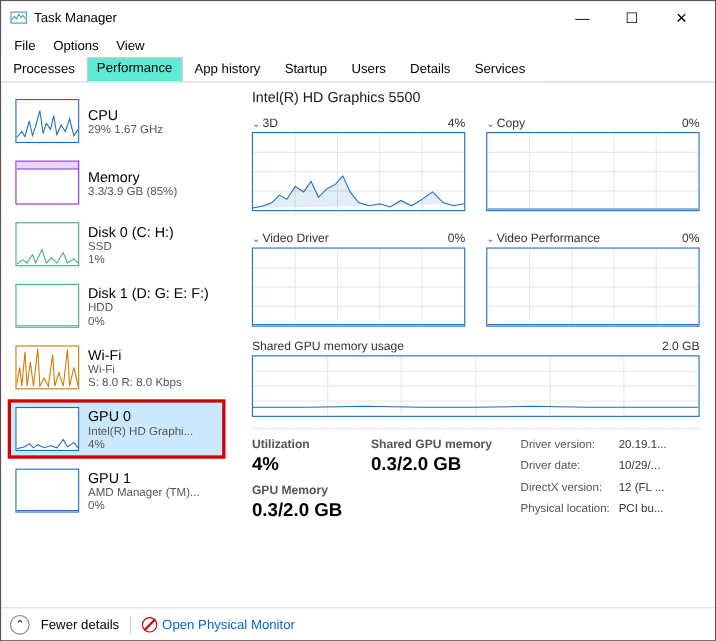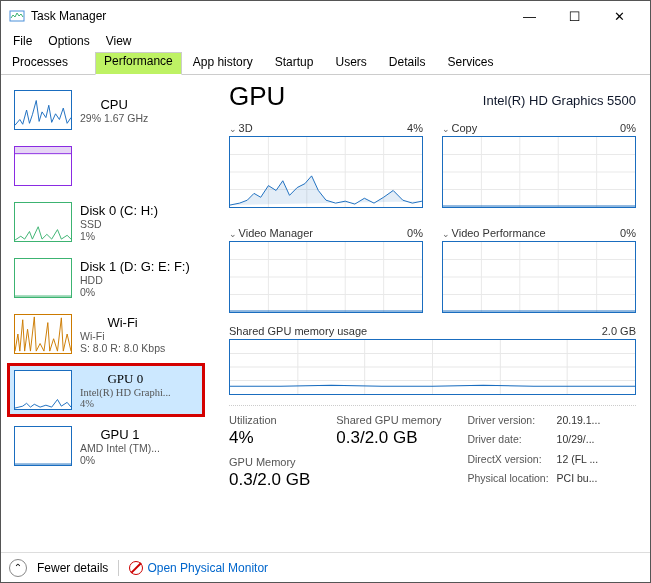--- a/index.html
+++ b/index.html
@@ -6,47 +6,47 @@
 body { font-family: "Segoe UI", Arial, sans-serif; font-size: 12px; color: #000; background: #fff; width: 651px; height: 583px; overflow: hidden; border: 1px solid #555; position: relative; }
 .titlebar { height: 30px; display: flex; align-items: center; padding: 0 8px; }
 .titlebar-icon { width: 16px; height: 16px; margin-right: 6px; }
 .titlebar-text { flex: 1; font-size: 12px; }
 .win-controls { display: flex; gap: 0; }
 .win-btn { width: 45px; height: 28px; display: flex; align-items: center; justify-content: center; font-size: 13px; font-family: Arial; }
 .menubar { height: 20px; display: flex; align-items: center; padding: 0 4px; gap: 0; }
 .menu-item { padding: 2px 8px; font-size: 12px; }
 .tabbar { display: flex; border-bottom: 1px solid #ccc; height: 24px; }
 .tab { padding: 3px 10px; border: 1px solid transparent; font-size: 12px; background: #fff; cursor: pointer; }
-.tab.active { border: 1px solid #ccc; border-bottom: 1px solid #fff; background: #bef264; position: relative; top: 1px; margin-left: 16px; }
+.tab.active { border: 1px solid #ccc; border-bottom: 1px solid #fff; background: #5eead4; position: relative; top: 1px; }
 .tab-highlight { border: 2px solid #d40000; padding: 1px 8px; }
 .content { display: flex; height: 475px; }
 .sidebar { width: 210px; padding: 10px 8px 0 8px; overflow: hidden; }
 .side-item { display: flex; gap: 8px; padding: 4px 4px; margin-bottom: 6px; cursor: pointer; border: 1px solid transparent; }
 .side-item.selected { background: #cce8ff; border: 1px solid #99d1ff; }
-.side-item.highlight { outline: 3px solid #d40000; outline-offset: -1px; font-family: Liberation Serif, serif; }
+.side-item.highlight { outline: 3px solid #d40000; outline-offset: -1px; }
 .thumb { width: 58px; height: 40px; border: 1px solid; flex-shrink: 0; position: relative; overflow: hidden; background: #fff; }
 .thumb svg { width: 100%; height: 100%; display: block; }
 .side-info { display: flex; flex-direction: column; justify-content: center; overflow: hidden; }
-.side-title { font-size: 13px; white-space: nowrap; overflow: hidden; text-overflow: ellipsis; text-align: center; }
+.side-title { font-size: 13px; white-space: nowrap; overflow: hidden; text-overflow: ellipsis; }
 .side-sub { font-size: 10.5px; color: #555; white-space: nowrap; overflow: hidden; text-overflow: ellipsis; }
 .main { flex: 1; padding: 6px 14px 0 18px; display: flex; flex-direction: column; overflow: hidden; }
 .main-header { display: flex; justify-content: space-between; align-items: baseline; margin-bottom: 10px; }
 .main-title { font-size: 26px; font-weight: 400; }
 .main-sub { font-size: 13px; color: #0f172a; }
 .chart-grid { display: grid; grid-template-columns: 1fr 1fr; gap: 19px; margin-bottom: 12px; }
 .chart-box { }
 .chart-head { display: flex; justify-content: space-between; font-size: 11px; margin-bottom: 2px; color: #333; }
 .chart-head .chev { margin-right: 2px; color: #666; font-size: 9px; }
 .chart-canvas { height: 72px; border: 1px solid #1a6dbf; background: #fff; position: relative; overflow: hidden; }
 .chart-canvas svg { width: 100%; height: 100%; display: block; }
 .chart-grid-lines line { stroke: #e8e8e8; stroke-width: 1; }
 .wide-chart .chart-canvas { height: 56px; }
 .wide-chart { margin-bottom: 10px; }
 .stats-row { display: flex; gap: 26px; border-top: 1px dotted #ccc; padding-top: 8px; }
-.stat-col { display: flex; flex-direction: column; }
+.stat-col { display: flex; flex-direction: column; font-weight: bold; }
 .stat-label { font-size: 11px; color: #555; }
 .stat-val { font-size: 17px; margin-top: 2px; }
 .driver-col { font-size: 10.5px; color: #333; display: grid; grid-template-columns: auto auto; column-gap: 8px; row-gap: 1px; }
 .driver-col .dl { color: #555; }
 .footer { position: absolute; bottom: 0; left: 0; right: 0; height: 30px; border-top: 1px solid #ddd; display: flex; align-items: center; padding: 0 8px; gap: 10px; font-size: 12px; }
 .footer-sep { width: 1px; height: 16px; background: #ccc; }
 .link { color: #0066cc; display: flex; align-items: center; gap: 4px; }
 .circ-btn { width: 18px; height: 18px; border: 1px solid #888; border-radius: 50%; display: flex; align-items: center; justify-content: center; font-size: 10px; }
 .orm-icon { width: 14px; height: 14px; border: 1.5px solid #c00; border-radius: 50%; position: relative; }
 .orm-icon::after { content: ""; position: absolute; width: 14px; height: 1.5px; background: #c00; transform: rotate(-45deg); top: 5px; left: -1px; }
@@ -99,20 +99,24 @@
         </div>
     </div>
 
     <div class="side-item">
       <div class="thumb" style="border-color:#8a2be2">
           <svg viewBox="0 0 58 40" preserveAspectRatio="none">
             <rect x="0" y="0" width="58" height="7" fill="#e6d5f5"></rect>
             <line x1="0" y1="7" x2="58" y2="7" stroke="#8a2be2" stroke-width="1"></line>
           </svg>
         </div>
+      <div class="side-info">
+          <div class="side-title">Memory</div>
+          <div class="side-sub">3.3/3.9 GB (85%)</div>
+        </div>
     </div>
 
     <div class="side-item">
       <div class="thumb" style="border-color:#3cb371">
           <svg viewBox="0 0 58 40" preserveAspectRatio="none">
             <polyline points="0,39 6,35 10,38 15,30 18,38 24,25 28,38 33,33 38,38 44,28 48,38 54,34 58,38" fill="none" stroke="#3cb371" stroke-width="1"></polyline>
           </svg>
         </div>
       <div class="side-info">
           <div class="side-title">Disk 0 (C: H:)</div>
@@ -161,30 +165,29 @@
     </div>
 
     <div class="side-item">
       <div class="thumb" style="border-color:#1a6dbf">
           <svg viewBox="0 0 58 40" preserveAspectRatio="none">
             <line x1="0" y1="39" x2="58" y2="39" stroke="#1a6dbf" stroke-width="1"></line>
           </svg>
         </div>
       <div class="side-info">
           <div class="side-title">GPU 1</div>
-          <div class="side-sub">AMD Intel (TM)...</div>
+          <div class="side-sub">AMD Manager (TM)...</div>
           <div class="side-sub">0%</div>
         </div>
     </div>
 
   </div>
 
   <div class="main">
     <div class="main-header">
-      <div class="main-title">GPU</div>
       <div class="main-sub">Intel(R) HD Graphics 5500</div>
     </div>
 
     <div class="chart-grid">
       <div class="chart-box">
         <div class="chart-head">
             <span><span class="chev">⌄</span><span>3D</span></span>
             <span>4%</span>
           </div>
         <div class="chart-canvas">
@@ -217,21 +220,21 @@
                 <line x1="80" y1="0" x2="80" y2="72"></line>
                 <line x1="120" y1="0" x2="120" y2="72"></line>
                 <line x1="160" y1="0" x2="160" y2="72"></line>
               </g>
               <line x1="0" y1="71" x2="200" y2="71" stroke="#1a6dbf" stroke-width="1"></line>
             </svg>
           </div>
       </div>
       <div class="chart-box">
         <div class="chart-head">
-            <span><span class="chev">⌄</span><span>Video Manager</span></span>
+            <span><span class="chev">⌄</span><span>Video Driver</span></span>
             <span>0%</span>
           </div>
         <div class="chart-canvas">
             <svg viewBox="0 0 200 72" preserveAspectRatio="none">
               <g class="chart-grid-lines">
                 <line x1="0" y1="18" x2="200" y2="18"></line>
                 <line x1="0" y1="36" x2="200" y2="36"></line>
                 <line x1="0" y1="54" x2="200" y2="54"></line>
                 <line x1="40" y1="0" x2="40" y2="72"></line>
                 <line x1="80" y1="0" x2="80" y2="72"></line>

